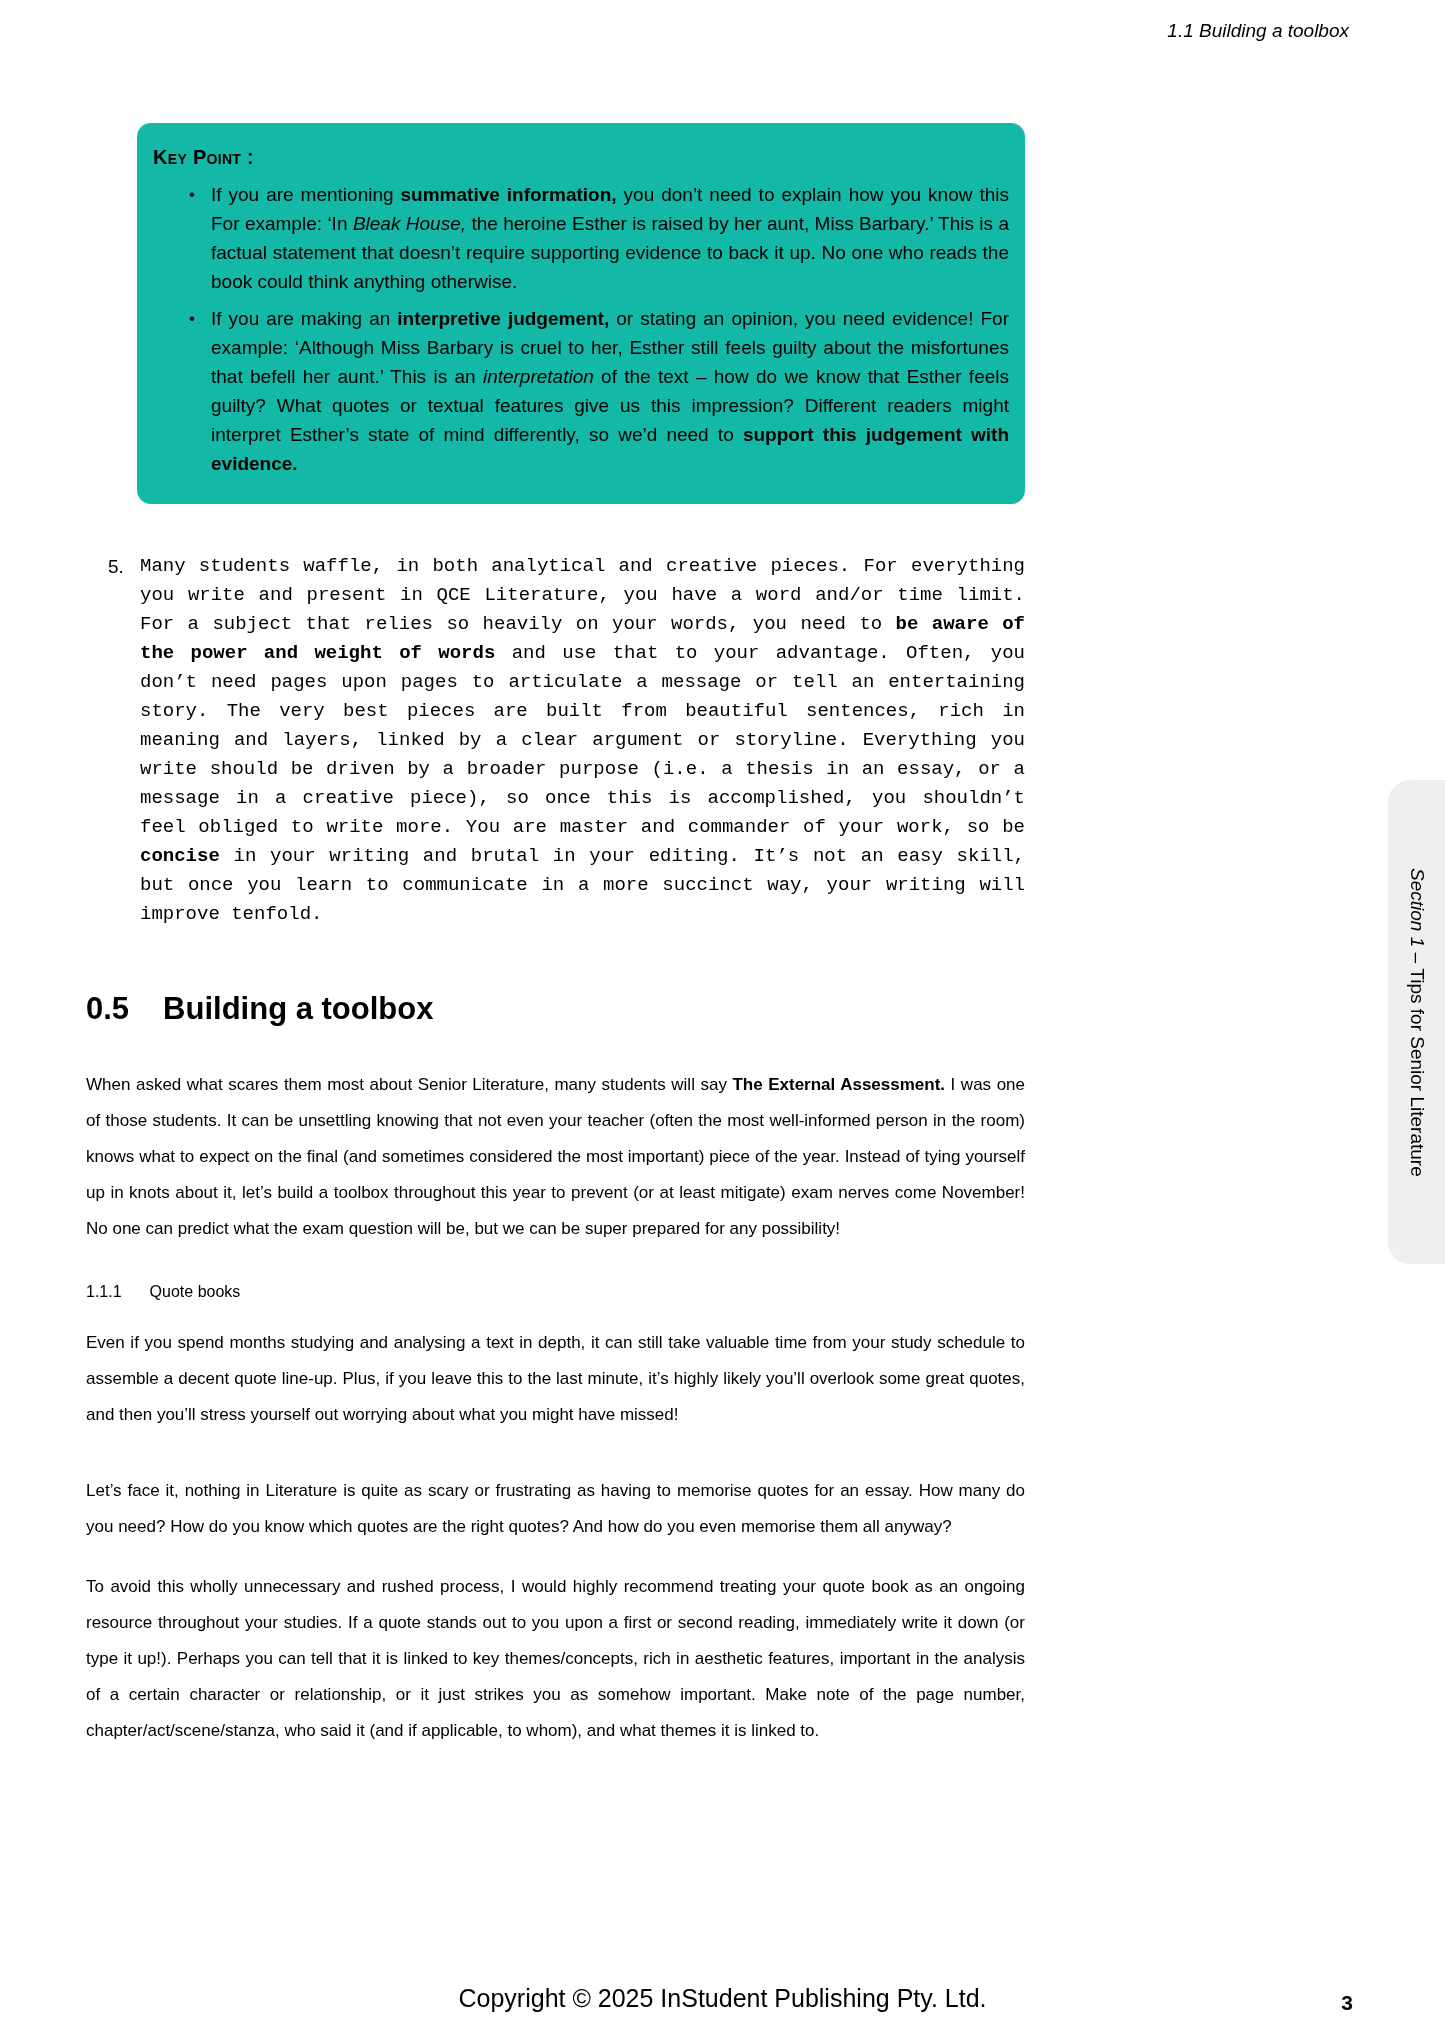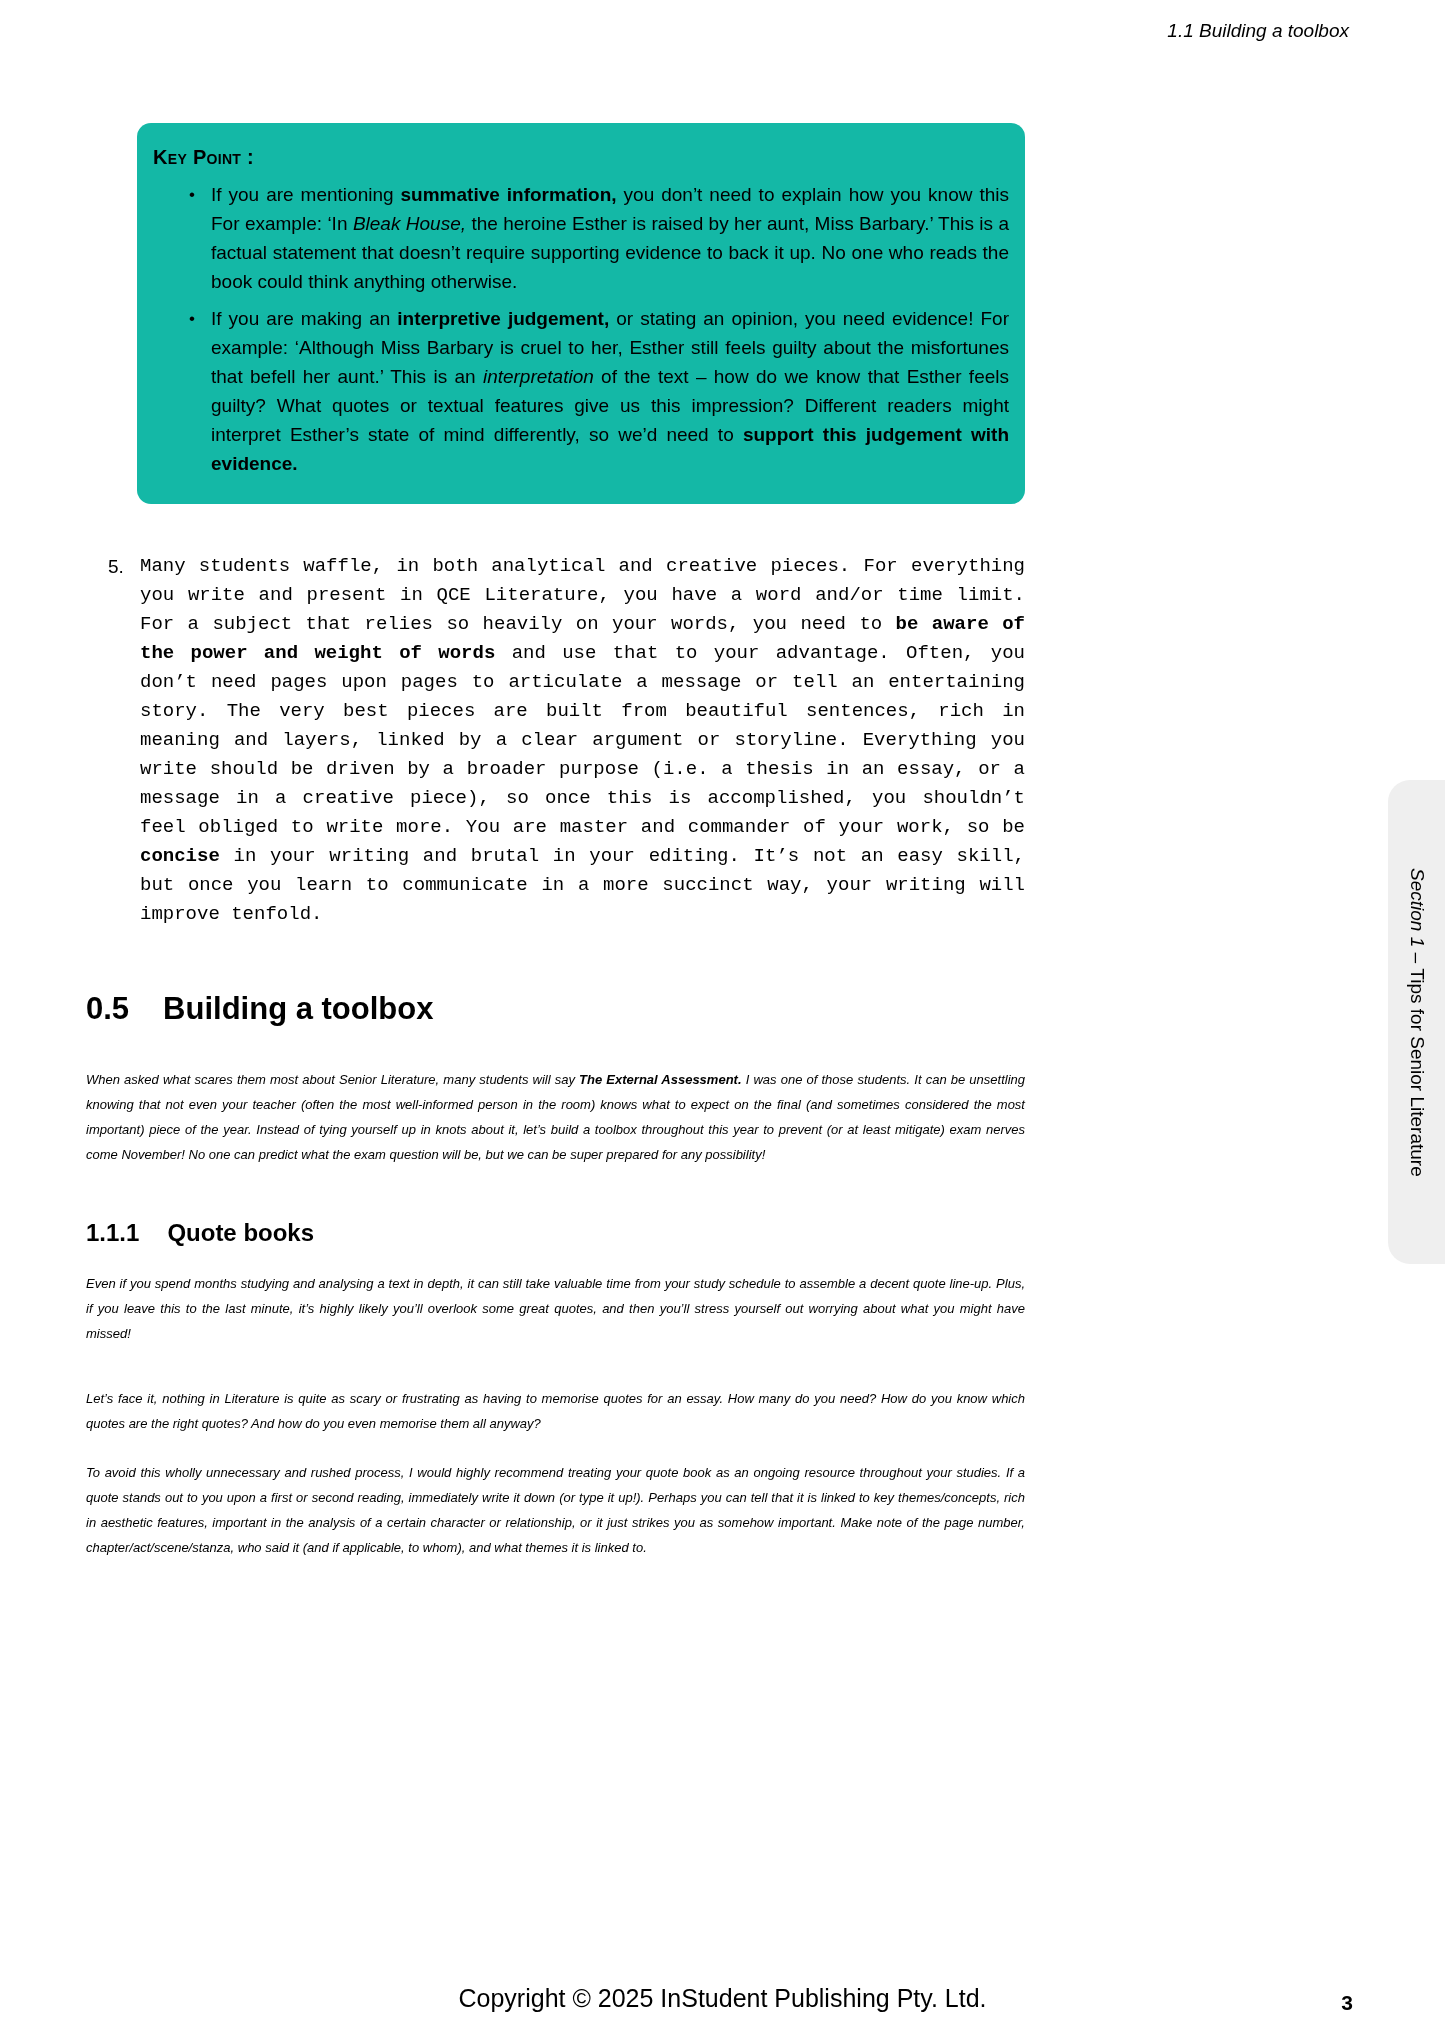--- a/index.html
+++ b/index.html
@@ -27,24 +27,24 @@
   .kp-marker { flex:none; width:22px; font-size:17px; }
   .kp-text { flex:1; text-align:justify; }
 
   
   .list-item { display:flex; margin-top:48px; font-size:19px; line-height:29px; }
   .list-num { flex:none; width:54px; padding-left:22px; }
   .list-body { flex:1; text-align:justify;font-family:Liberation Mono, monospace; }
 
   h1.section { margin-top:62px; font-size:31px; font-weight:bold; }
   h1.section .sec-num { display:inline-block; margin-right:34px; }
-  h2.subsection { margin-top:52px; font-size:24px; font-weight:bold; }
+  h2.subsection { margin-top:36px; font-size:16px; font-weight:normal; }
   h2.subsection .sub-num { display:inline-block; margin-right:28px; }
 
-  .para { margin-top:24px; font-size:13px; line-height:25px; text-align:justify;font-style:italic; }
+  .para { margin-top:24px; font-size:17px; line-height:36px; text-align:justify; }
   .para.gap-lg { margin-top:40px; }
 
   
   .side-tab {
     position:absolute; right:0; top:780px; width:57px; height:484px;
     background:#efefef; border-radius:22px 0 0 22px;
     display:flex; align-items:center; justify-content:center;
   }
   .side-tab-text { writing-mode:vertical-rl; font-size:19px; white-space:nowrap; color:#000; }
 

